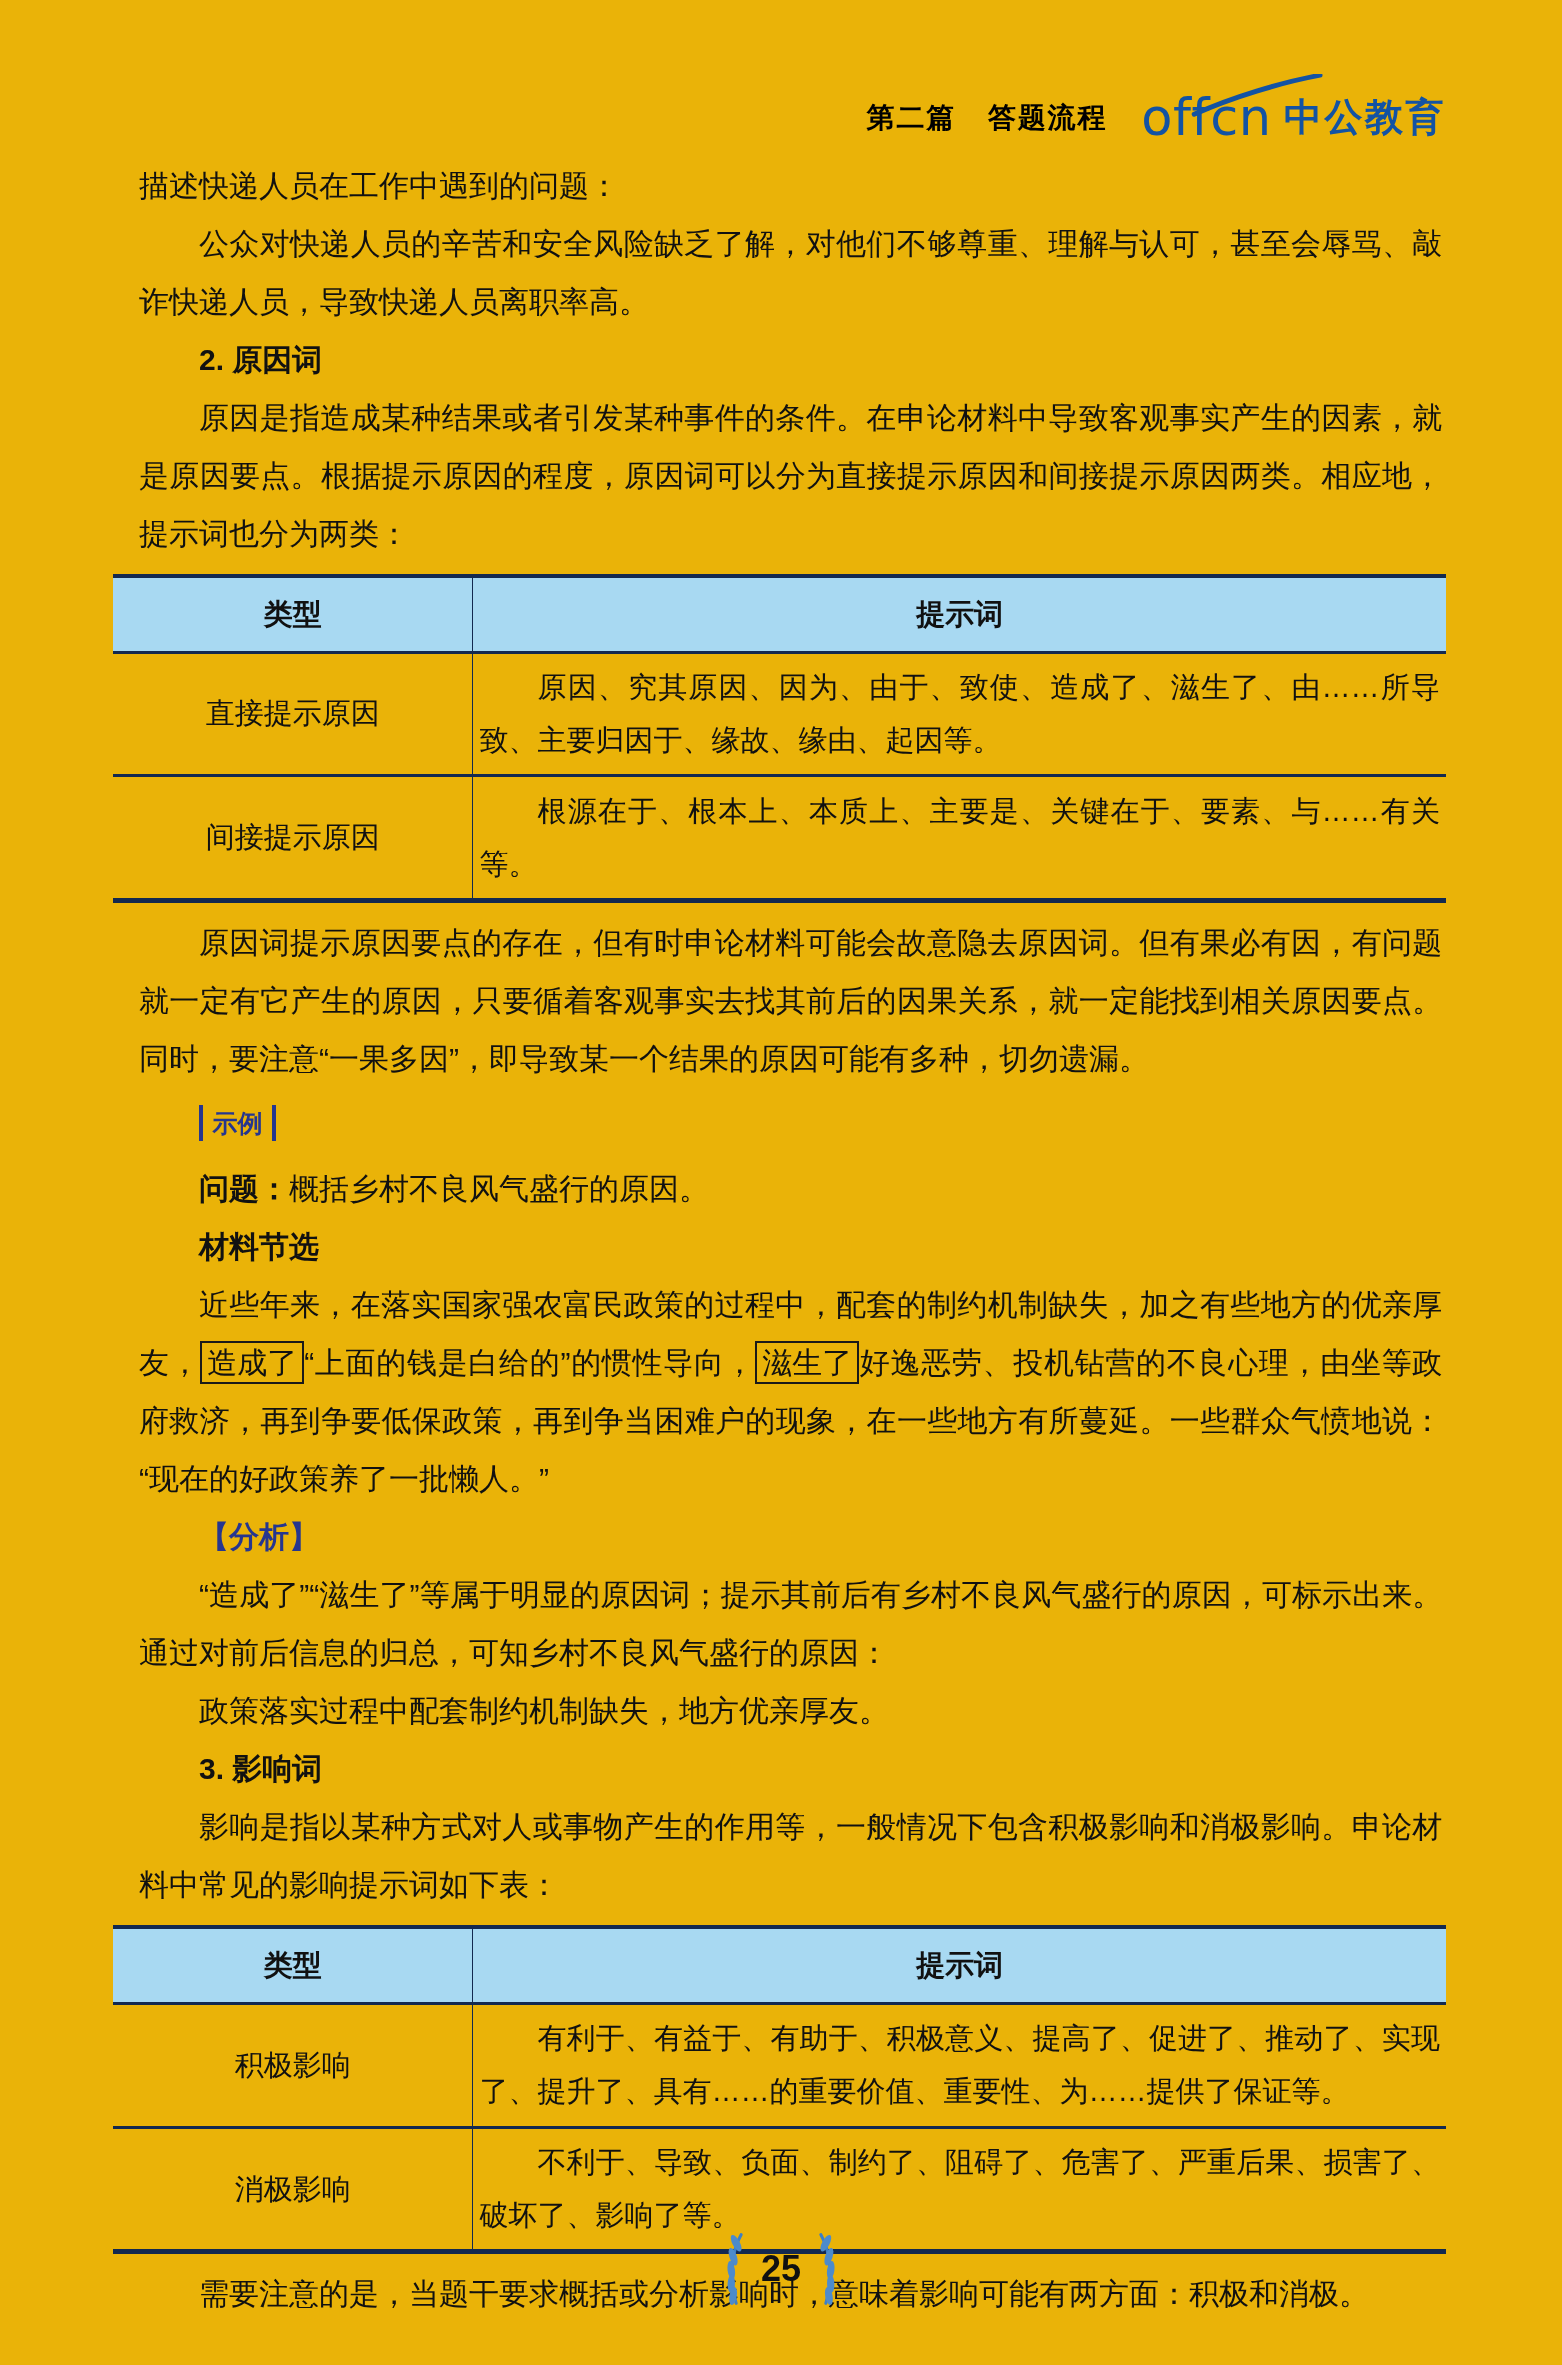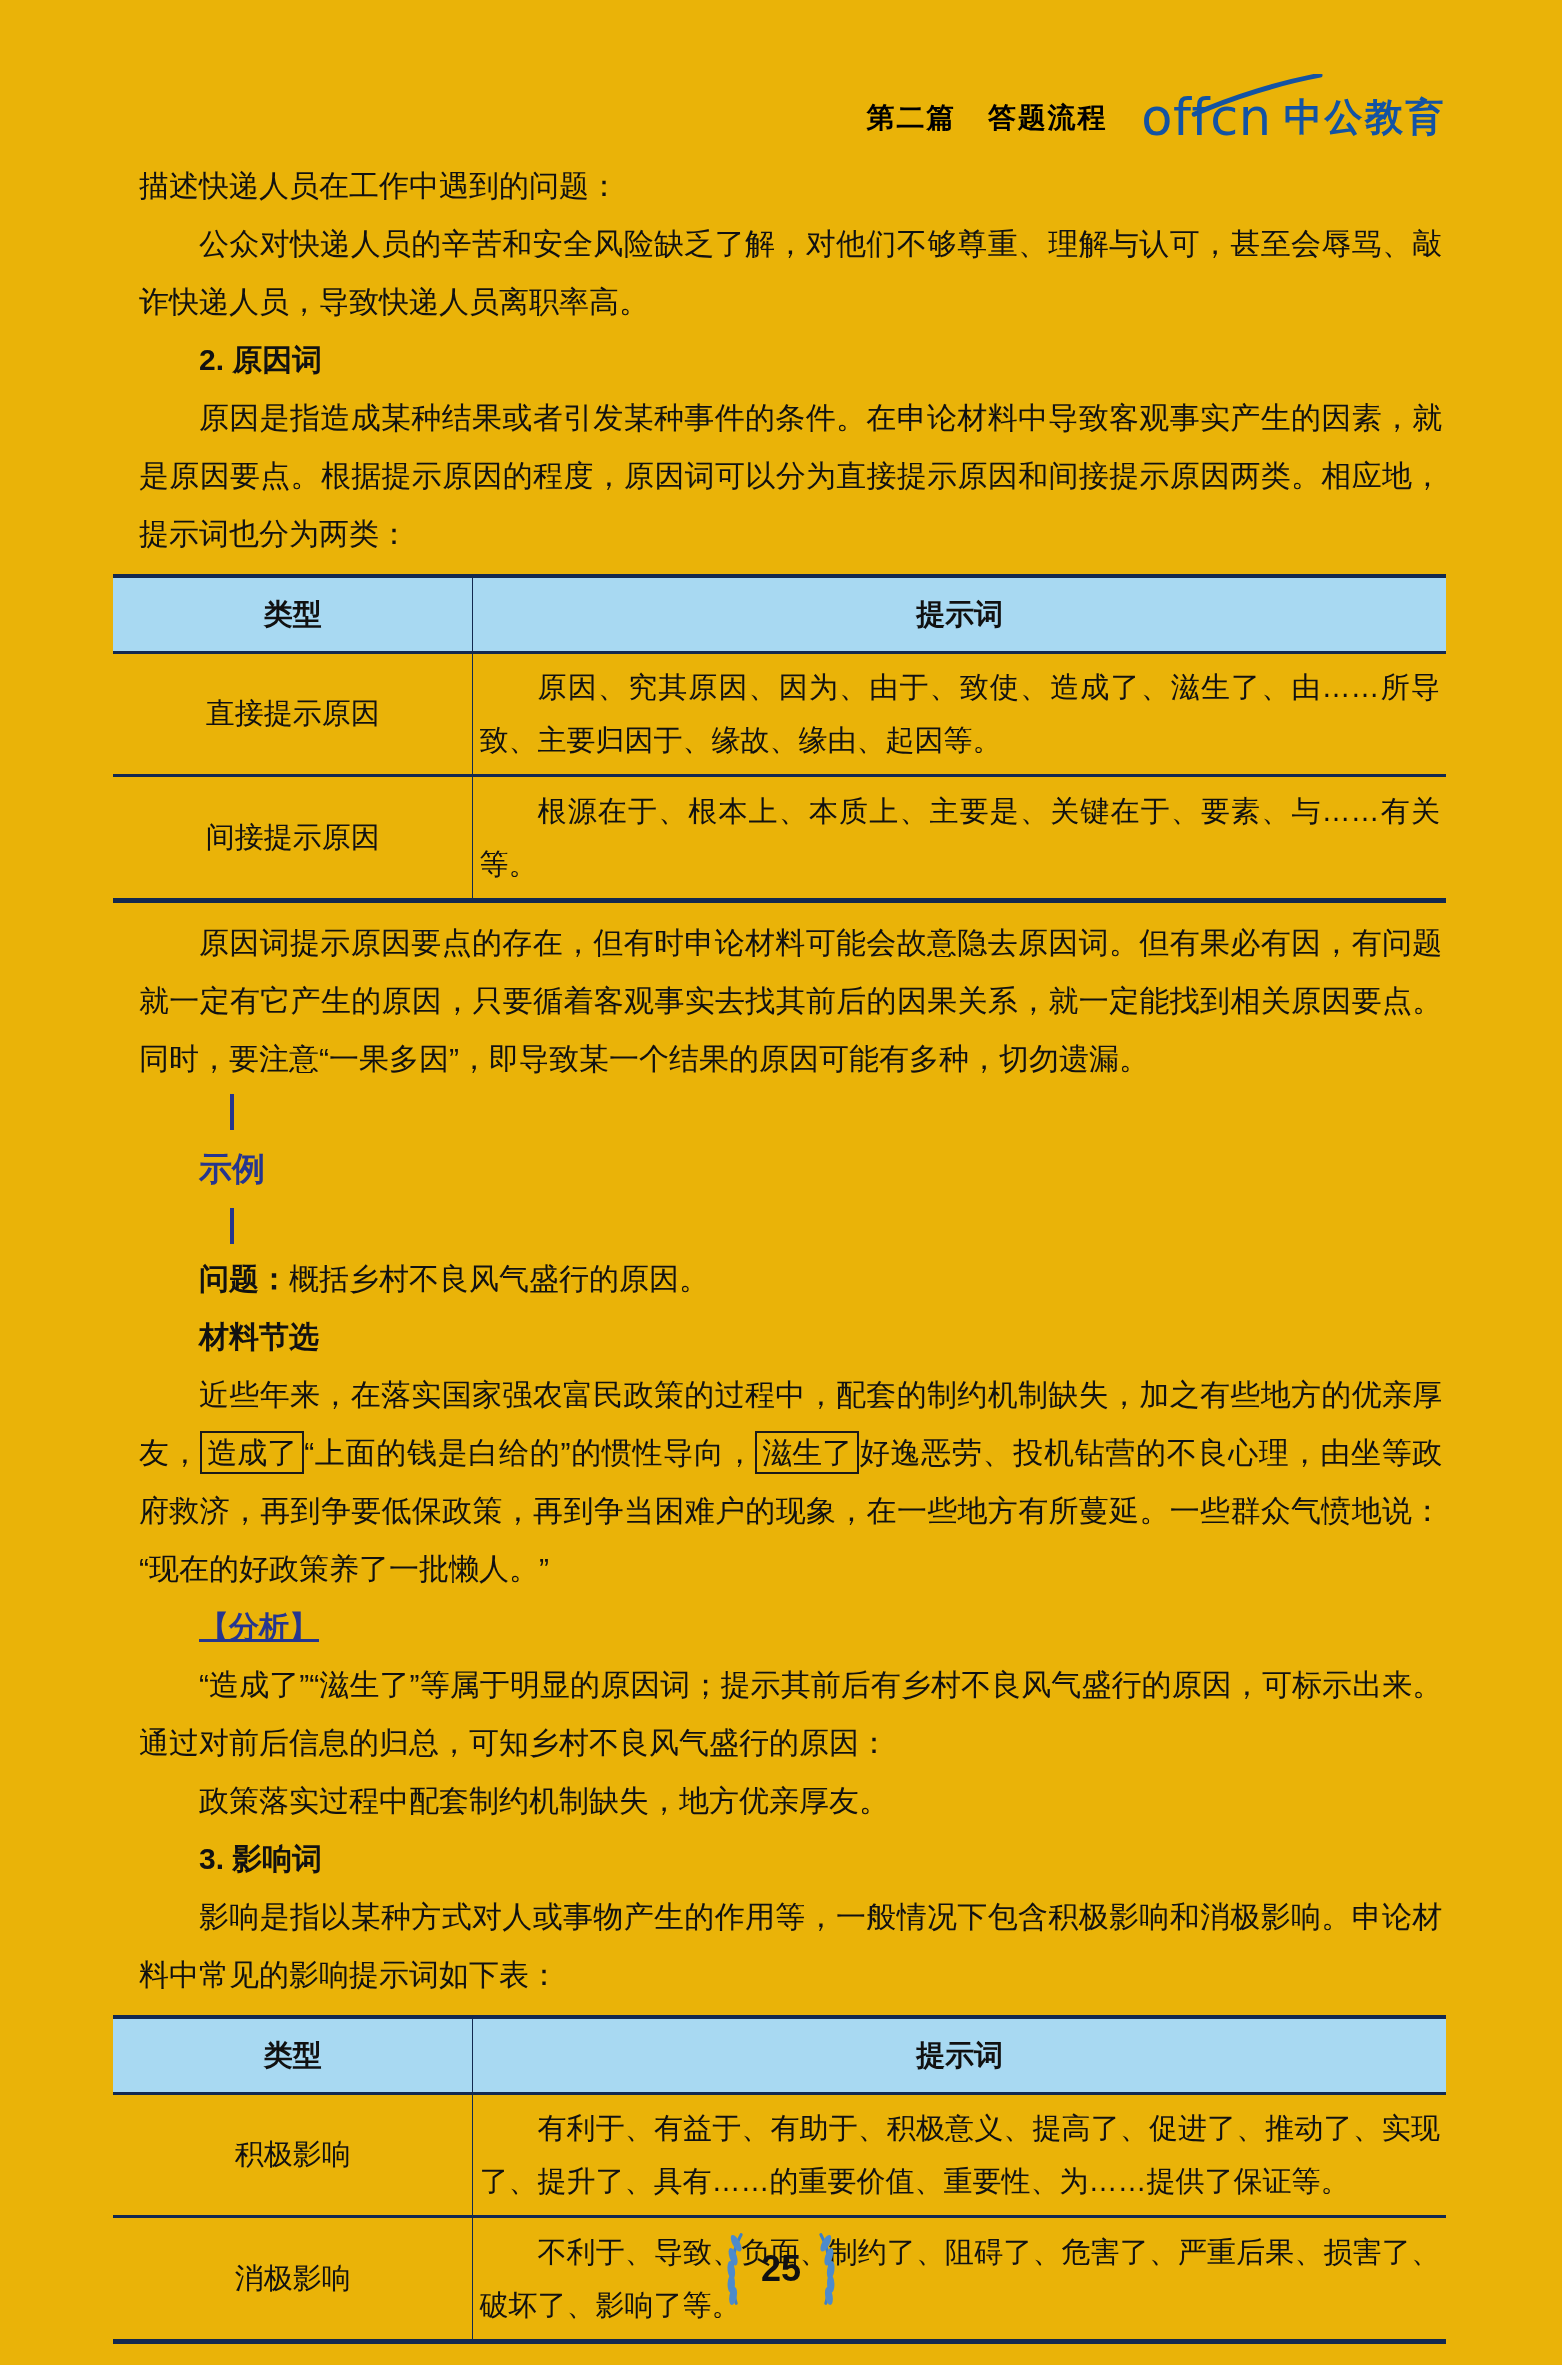--- a/index.html
+++ b/index.html
@@ -52,24 +52,24 @@
   }
   table.tbl td{padding:7.4px 6.1px;vertical-align:middle;}
   table.tbl tr.mid td{border-bottom:3.1px solid var(--table-line);}
   .col-type{width:27%;border-right:1.8px solid var(--table-line);text-align:center;}
   .cell-words{text-indent:2em;text-align:justify;}
 
   
   .example-badge{
     display:inline-flex;align-items:center;gap:9.8px;
     margin:6.1px 0 6.1px 86px;
-    color:var(--label-blue);font-weight:bold;font-size:33px;line-height:58px;flex-direction:column;
+    color:var(--label-blue);font-weight:bold;font-size:25px;line-height:58px;
   }
   .vbar{display:inline-block;width:3.7px;height:36px;background:var(--label-blue);}
-  .analysis-label{color:var(--label-blue);font-weight:bold;text-decoration:underline;}
+  .analysis-label{color:var(--label-blue);font-weight:bold;}
 
   
   .boxed{
     display:inline-block;border:2.5px solid #1a1a1a;
     padding:0 4.9px;line-height:39px;text-indent:0;
   }
 
   
   .footer{
     position:absolute;left:0;right:0;bottom:60px;

